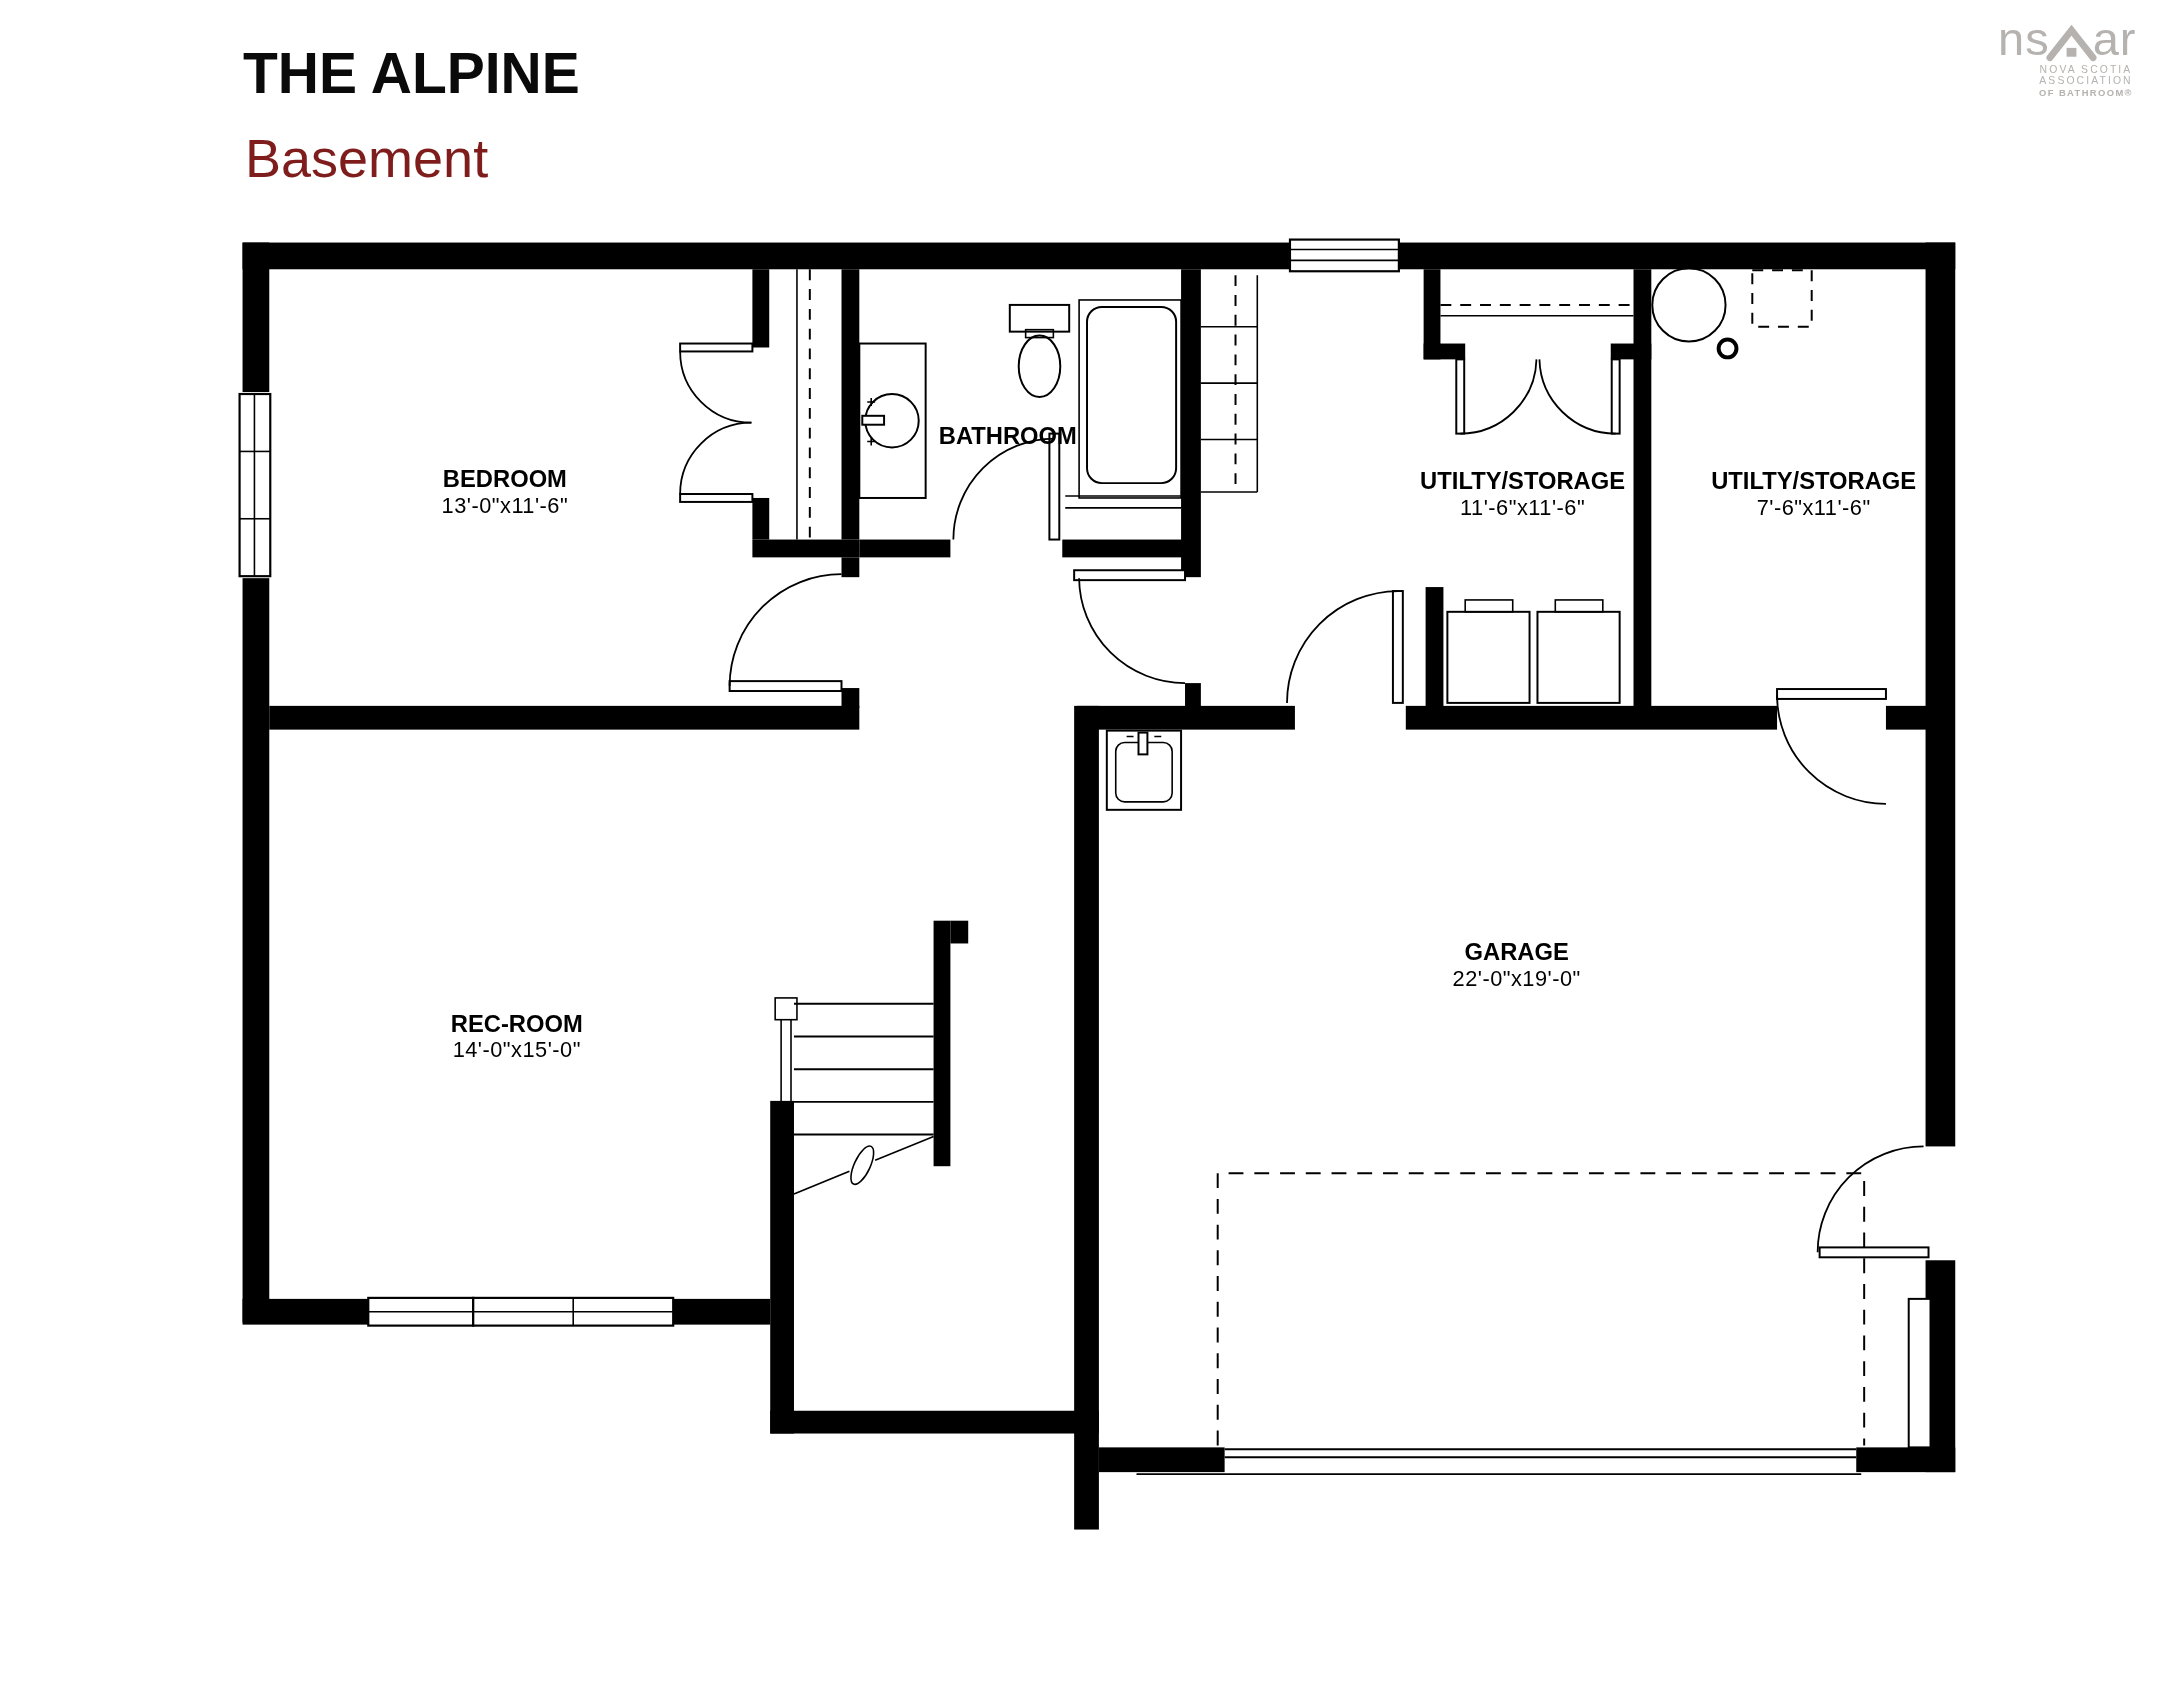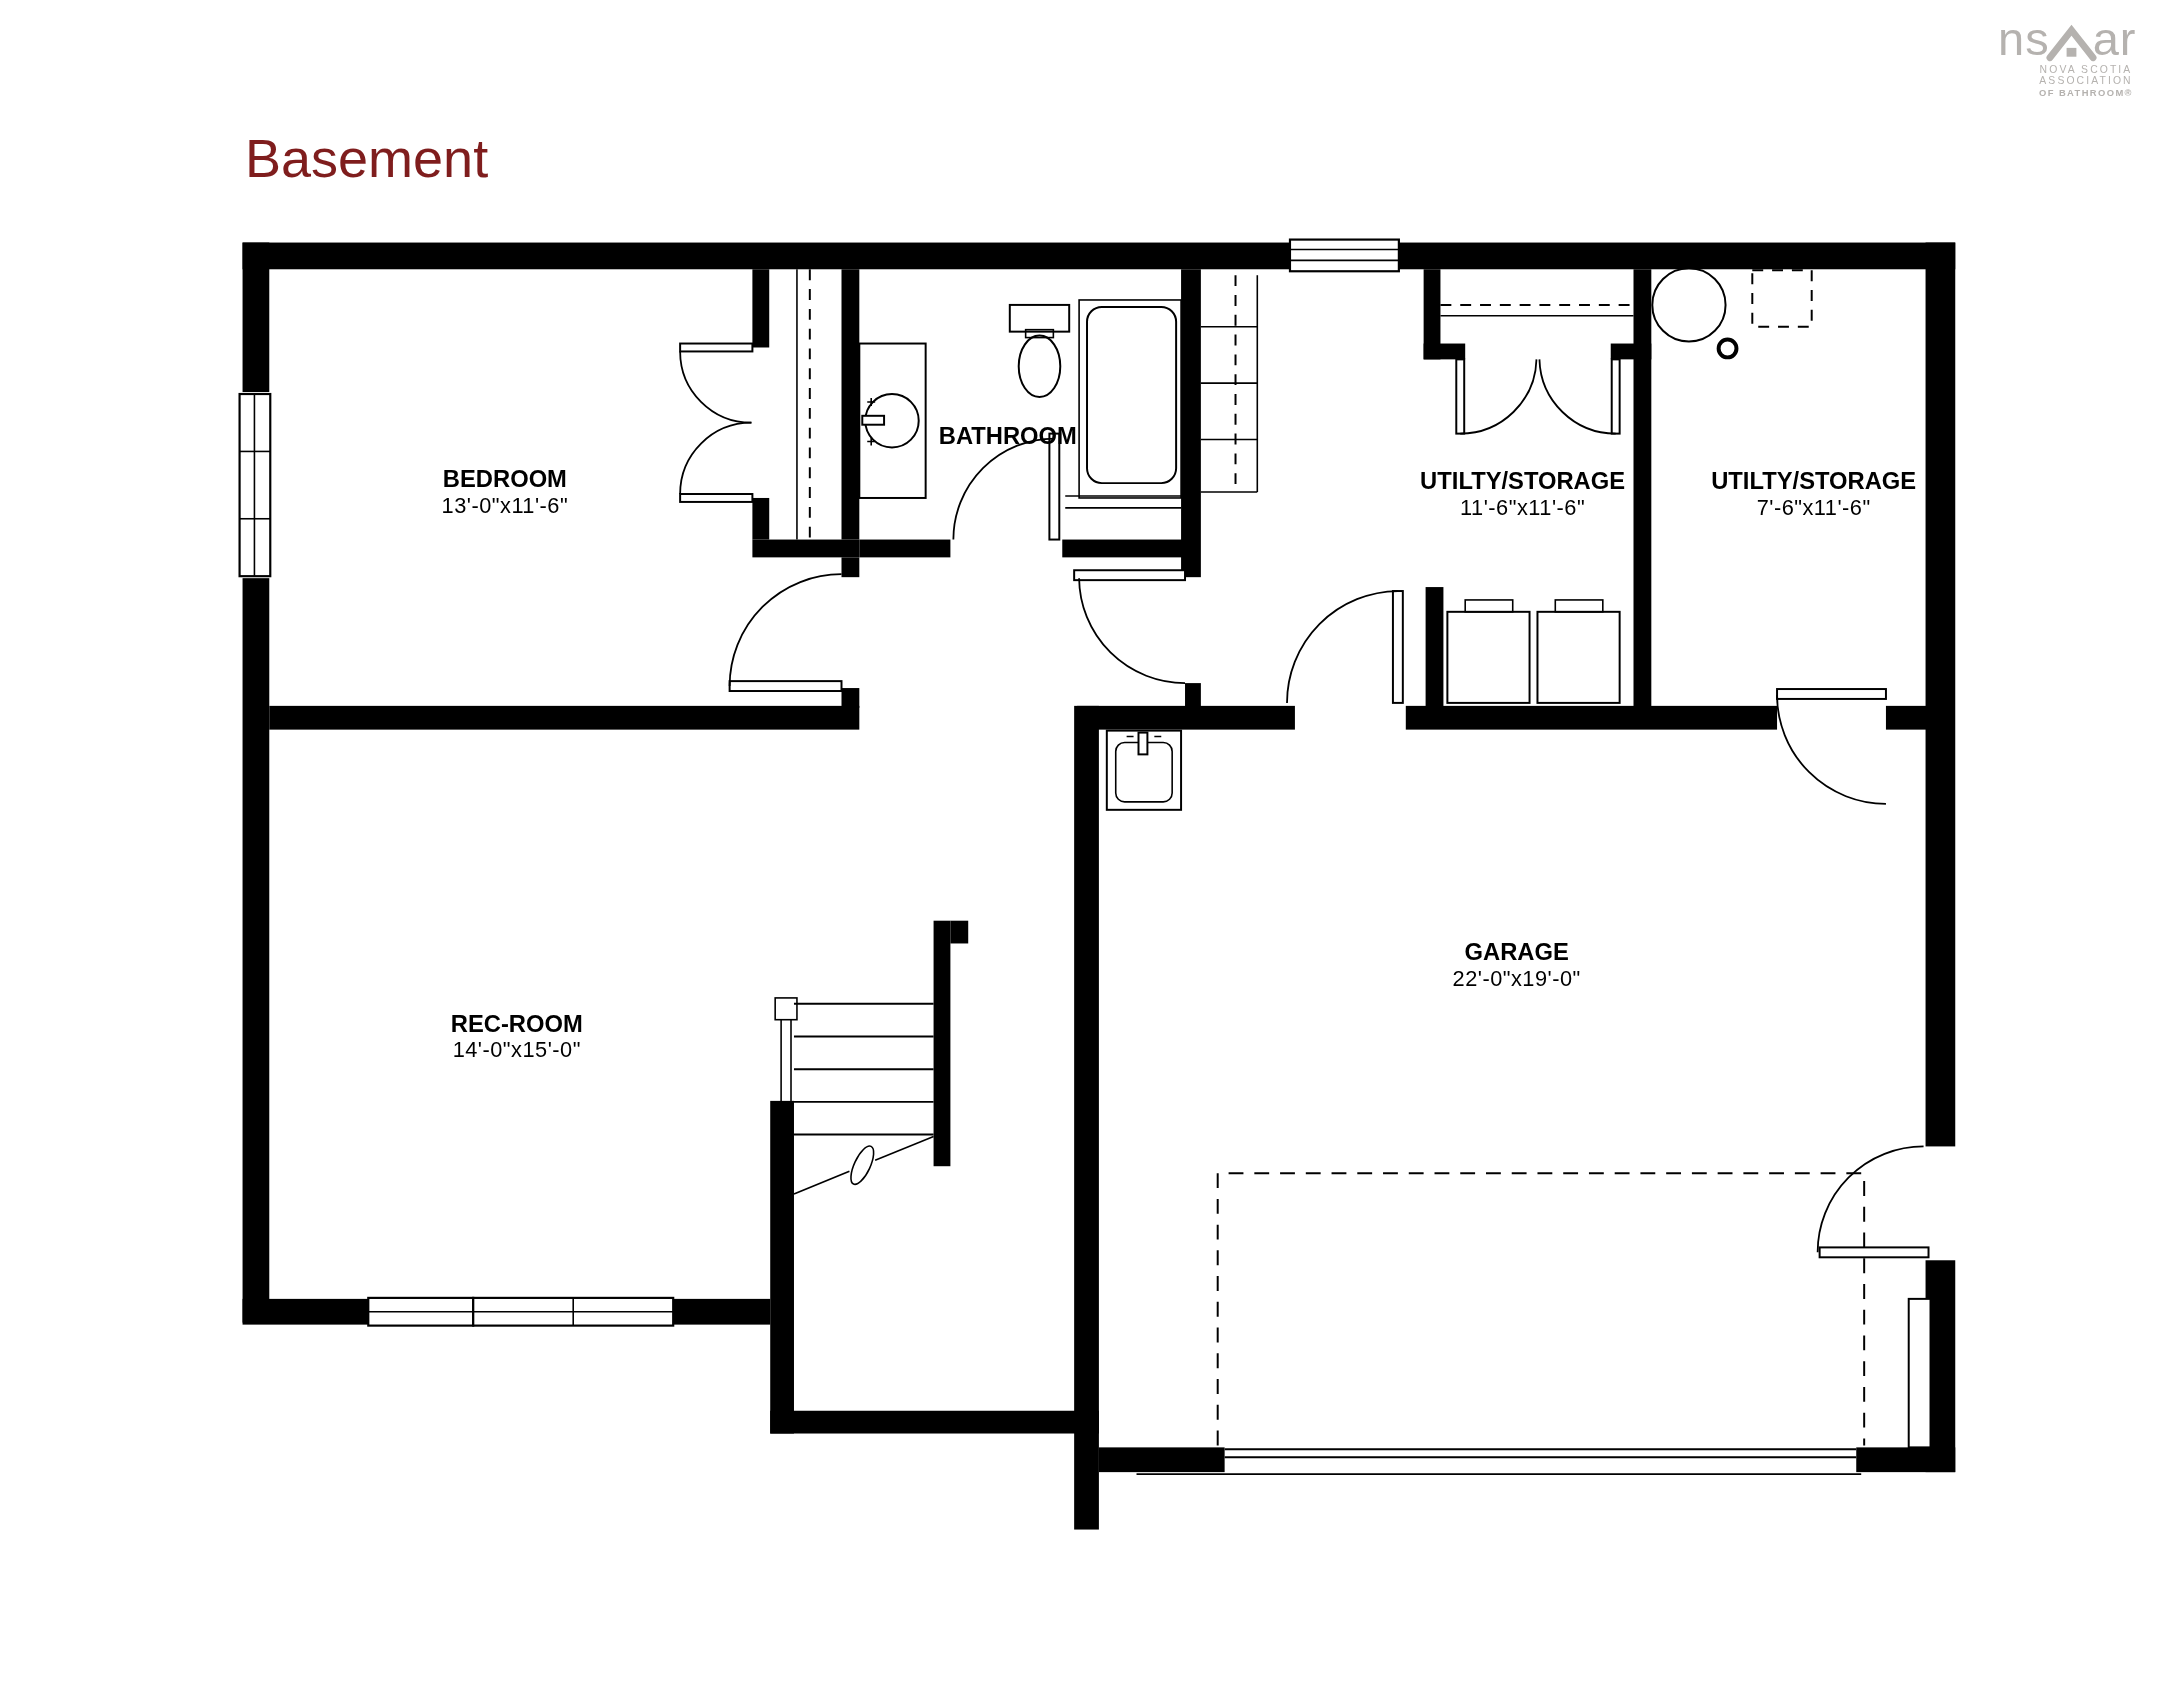--- a/index.html
+++ b/index.html
@@ -27,20 +27,21 @@
   .room-name{font-family:"Liberation Sans",sans-serif;font-weight:bold;font-size:24px;
              text-anchor:middle;fill:#000;letter-spacing:0px;}
   .room-dims{font-family:"Liberation Sans",sans-serif;font-weight:normal;font-size:22px;
              text-anchor:middle;fill:#000;letter-spacing:0.5px;}
 </style>
 </head>
 <body>
 
 <div class="canvas">
 
+  <div class="title">THE ALPINE</div>
   <div class="subtitle">Basement</div>
 
   <div class="logo">
     <div class="logo-brand">
       <span>ns</span>
       <svg class="logo-roof" width="51" height="40" viewBox="0 0 52 40">
         <path d="M4,36 L26,8 L48,36" fill="none" stroke="#b5b2af" stroke-width="7" stroke-linecap="round"></path>
         <rect x="21" y="26" width="10" height="9" fill="#b5b2af"></rect>
       </svg>
       <span>ar</span>

